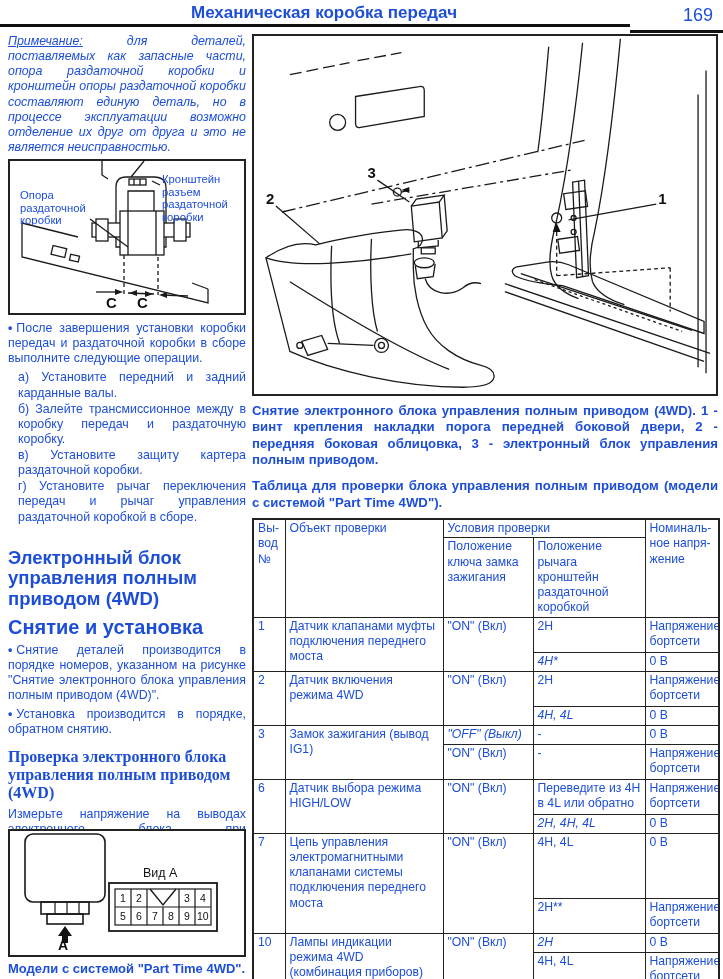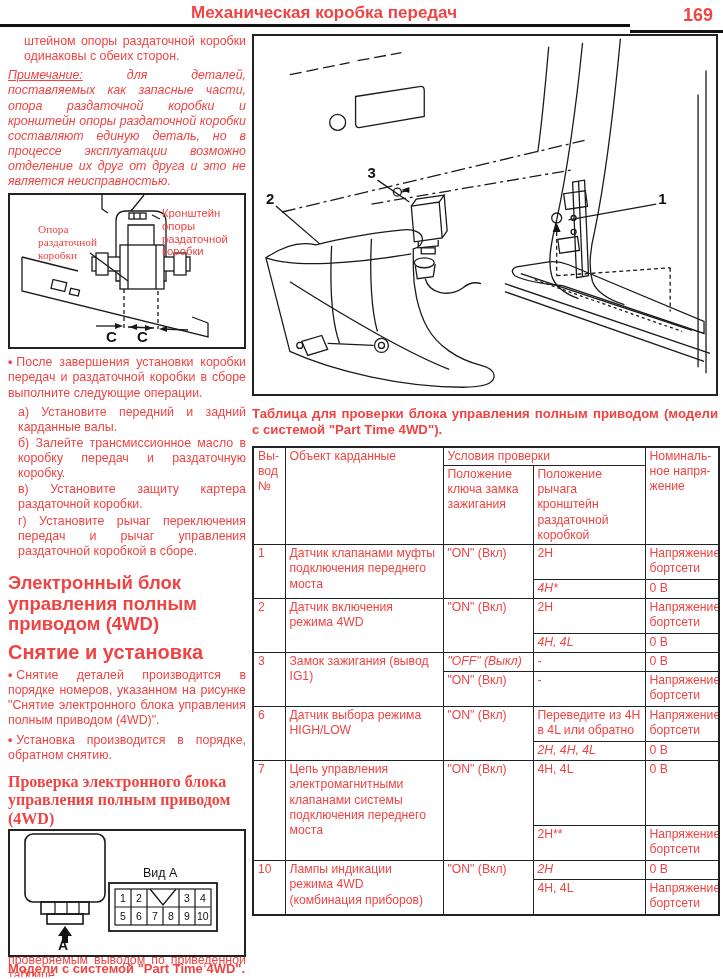--- a/index.html
+++ b/index.html
@@ -1,48 +1,48 @@
 <!DOCTYPE html>
 <html><head>
 <meta charset="utf-8">
 <style>
   html,body { margin:0; padding:0; background:#fff; }
   .page {
     position:relative; width:723px; height:979px; background:#ffffff;
-    font-family:"Liberation Sans", sans-serif; color:#ef4444; overflow:hidden;
+    font-family:"Liberation Sans", sans-serif; color:#1d4ed8; overflow:hidden;
   }
   
   .header-title { position:absolute; top:3px; left:0; width:648px; text-align:center;
     font-size:17px; font-weight:bold; }
-  .page-number { position:absolute; top:5px; right:10px; font-size:18px; font-weight:bold; }
+  .page-number { position:absolute; top:5px; right:10px; font-size:18px; font-weight:normal; }
   .header-rule-main { position:absolute; top:24px; left:0; width:630px; height:3px; background:#111; }
   .header-rule-num  { position:absolute; top:30px; left:630px; right:0; height:3px; background:#111; }
 
   
   .left-col  { position:absolute; top:34px; left:8px;  width:238px; height:943px; overflow:hidden;
     font-size:12.4px; line-height:1.22; }
   .right-col { position:absolute; top:34px; left:252px; width:466px; }
 
   p { margin:0 0 4px 0; text-align:justify; }
   .cont-para { padding-left:16px; }
   .note { font-style:italic; }
   .u { text-decoration:underline; }
   .bullet-line { text-align:justify; }
   .bullet-glyph { font-weight:bold; margin-right:4px; }
   .step { padding-left:10px; margin-bottom:1px; }
 
-  h1.sect { font-size:18.5px; line-height:1.12; font-weight:bold; margin:14px 0 6px 0; }
+  h1.sect { font-size:18.5px; line-height:1.12; font-weight:bold; margin:23px 0 6px 0; }
   h2.sub  { font-size:20px; line-height:1.15; font-weight:bold; margin:6px 0 4px 0; }
   h2.sect2{ font-size:16px;   line-height:1.15; font-weight:bold; margin:10px 0 4px 0;font-family:Liberation Serif, serif; }
 
   
   .fig-frame { border:2px solid #222; background:#fff; position:relative; }
   .mount-fig { width:234px; height:152px; margin:4px 0 6px 0; }
   .mount-lbl { position:absolute; font-size:11.3px; line-height:1.12; text-align:left; }
-  .lbl-left  { left:28px; top:28px; width:84px;font-family:Liberation Serif, serif; }
+  .lbl-left  { left:10px; top:28px; width:84px; }
   .lbl-right { left:152px; top:12px; width:76px; }
 
   .ecu-fig-wrap { position:absolute; bottom:0; left:0; width:238px; }
   .ecu-fig { width:234px; height:124px; }
   .ecu-caption { font-weight:bold; font-size:13px; margin-top:4px; }
 
   .main-fig { width:462px; height:358px; }
   .fig-caption { font-weight:bold; font-size:13.2px; line-height:1.24; margin-top:7px; text-align:justify; }
   .table-title { font-weight:bold; font-size:13.2px; line-height:1.24; margin-top:10px; text-align:justify; }
 
@@ -65,21 +65,20 @@
 
 <div class="page">
 
   <div class="header-title">Механическая коробка передач</div>
   <div class="page-number">169</div>
   <div class="header-rule-main"></div>
   <div class="header-rule-num"></div>
 
   <div class="left-col">
 
-    <p class="cont-para">штейном опоры раздаточной коробки одинаковы с обеих сторон.</p>
 
     <p class="note"><span class="u">Примечание:</span><span> для деталей, поставляемых как запасные части, опора раздаточной коробки и кронштейн опоры раздаточной коробки составляют единую деталь, но в процессе эксплуатации возможно отделение их друг от друга и это не является неисправностью.</span></p>
 
     <div class="fig-frame mount-fig">
       <svg viewBox="0 0 230 148" width="230" height="148">
         <g stroke="#1a1a1a" stroke-width="1.3" fill="none">
 
           <path d="M92,0 L92,14 L98,18"></path>
           <path d="M134,0 L121,16"></path>
 
@@ -114,27 +113,27 @@
         <g fill="#1a1a1a" stroke="none">
           <polygon points="113,131 105,128 105,134"></polygon>
           <polygon points="119,132 127,129 127,135"></polygon>
           <polygon points="143,133 135,130 135,136"></polygon>
           <polygon points="149,134 157,131 157,137"></polygon>
         </g>
         <text class="co" x="96" y="147" font-size="13">C</text>
         <text class="co" x="127" y="147" font-size="13">C</text>
       </svg>
       <div class="mount-lbl lbl-left">Опора раздаточной коробки</div>
-      <div class="mount-lbl lbl-right">Кронштейн опоры раздаточной коробки</div>
+      <div class="mount-lbl lbl-right">Кронштейн разъем раздаточной коробки</div>
     </div>
 
     <p class="bullet-line"><span class="bullet-glyph">•</span><span>После завершения установки коробки передач и раздаточной коробки в сборе выполните следующие операции.</span></p>
 
     <p class="step">а) Установите передний и задний карданные валы.</p>
-    <p class="step">б) Залейте трансмиссионное масло в коробку передач и раздаточную коробку.</p>
+    <p class="step">б) Залейте трансмиссионное между в коробку передач и раздаточную коробку.</p>
     <p class="step">в) Установите защиту картера раздаточной коробки.</p>
     <p class="step">г) Установите рычаг переключения передач и рычаг управления раздаточной коробкой в сборе.</p>
 
     <h1 class="sect">Электронный блок управления полным приводом (4WD)</h1>
     <h2 class="sub">Снятие и установка</h2>
 
     <p class="bullet-line"><span class="bullet-glyph">•</span><span>Снятие деталей производится в порядке номеров, указанном на рисунке "Снятие электронного блока управления полным приводом (4WD)".</span></p>
     <p class="bullet-line"><span class="bullet-glyph">•</span><span>Установка производится в порядке, обратном снятию.</span></p>
 
     <h2 class="sect2">Проверка электронного блока управления полным приводом (4WD)</h2>
@@ -251,37 +250,38 @@
           <circle cx="128" cy="310" r="3"></circle>
         </g>
         <polygon points="304,187 300,196 308,196" fill="#111"></polygon>
         <polygon points="148,154 156,151 156,157" fill="#111"></polygon>
         <text class="co" x="406" y="168">1</text>
         <text class="co" x="12" y="168">2</text>
         <text class="co" x="114" y="142">3</text>
       </svg>
     </div>
 
+    <div class="fig-caption">Снятие электронного блока управления полным приводом (4WD). 1 - винт крепления накладки порога передней боковой двери, 2 - передняя боковая облицовка, 3 - электронный блок управления полным приводом.</div>
 
     <div class="table-title">Таблица для проверки блока управления полным приводом (модели с системой "Part Time 4WD").</div>
 
     <table class="check">
       <colgroup>
         <col style="width:32px">
           <col style="width:158px">
           <col style="width:90px">
           <col style="width:112px">
           <col style="width:74px">
       </colgroup>
       <tbody>
           <tr>
         <th rowspan="2" class="prewrap">Вы-
 вод
 №</th>
-        <th rowspan="2" class="center">Объект карданные</th>
+        <th rowspan="2" class="center">Объект проверки</th>
         <th colspan="2" class="center">Условия проверки</th>
         <th rowspan="2" class="prewrap">Номиналь-
 ное напря-
 жение</th>
       </tr>
       <tr>
         <th>Положение ключа замка зажигания</th>
         <th>Положение рычага кронштейн раздаточной коробкой</th>
       </tr>
 

